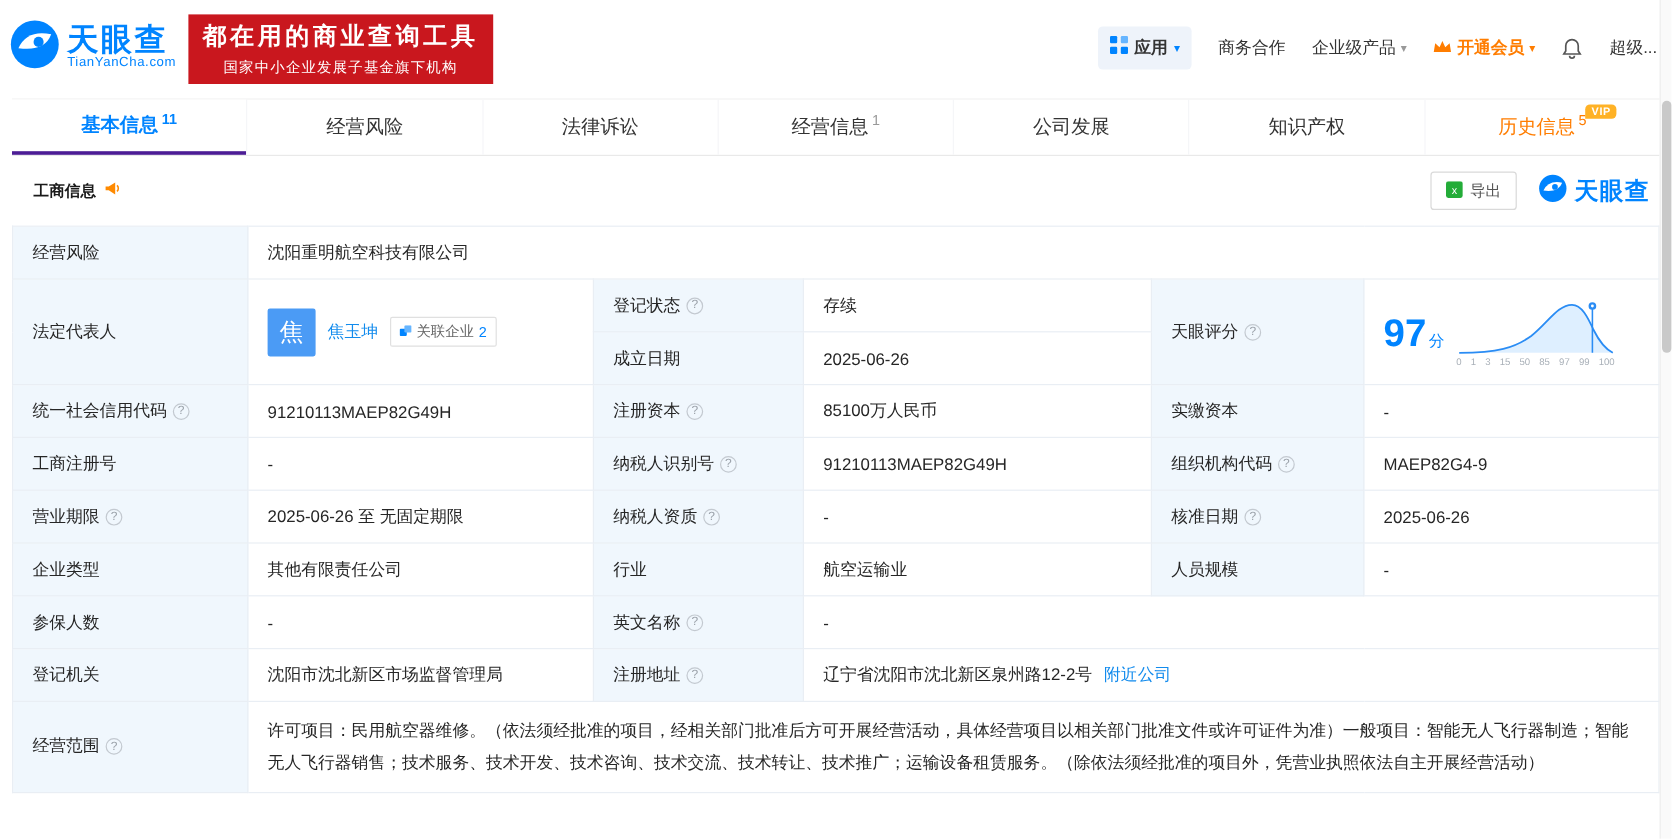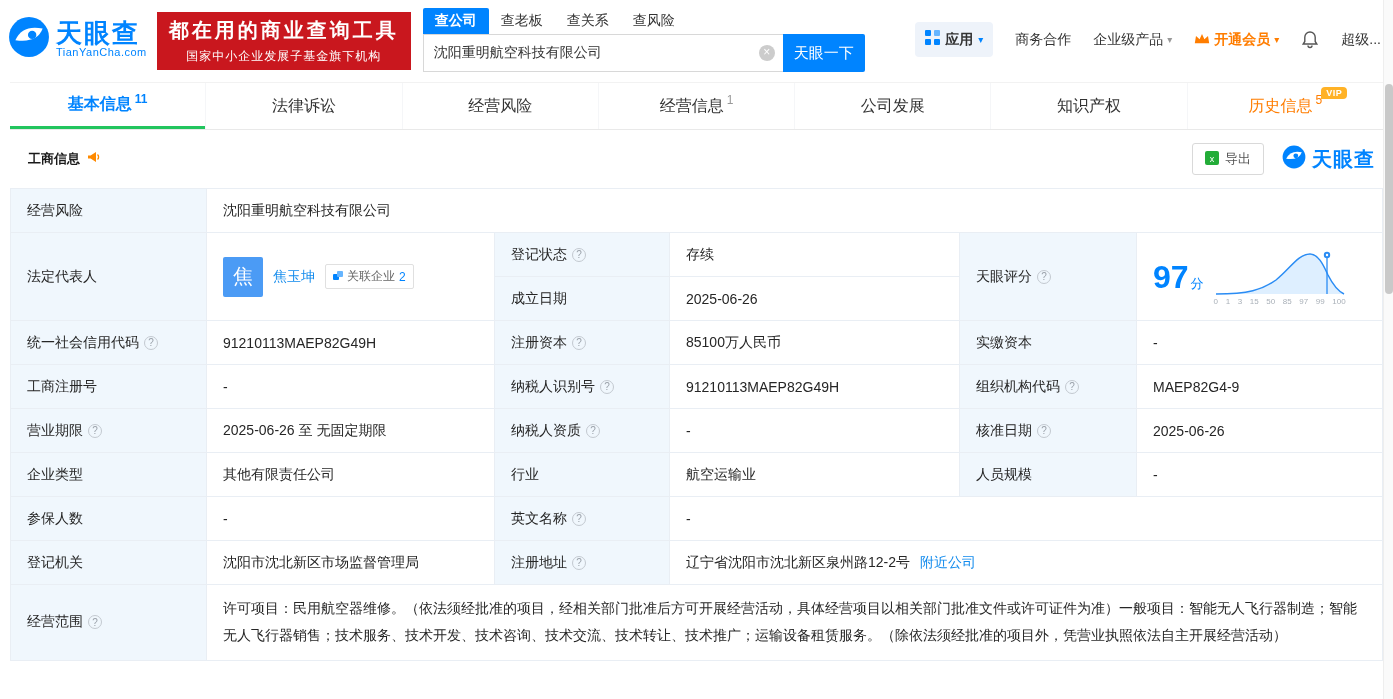--- a/index.html
+++ b/index.html
@@ -38,21 +38,21 @@
   .nav-item .caret-g { font-size:10px; color:#999; }
   .nav-vip { color:#ff7d00; font-weight:bold; }
   .nav-vip .caret-o { font-size:10px; color:#ff7d00; }
   .bell-wrap { cursor:pointer; display:flex; align-items:center; }
 
   
   .tabbar { display:flex; border-top:1px solid #f2f2f2; border-bottom:1px solid #e9e9e9; height:48px; margin:0 10px; }
   .ptab { flex:1; display:flex; align-items:center; justify-content:center; font-size:16px; color:#333;
           cursor:pointer; position:relative; border-left:1px solid #f5f6f8; }
   .ptab:first-child { border-left:none; }
-  .ptab.active { color:#0084ff; font-weight:bold; border-bottom:3px solid #22c55e; background:#fff; }
+  .ptab.active { color:#0084ff; font-weight:bold; border-bottom:3px solid #4c1d95; background:#fff; }
   .pcount { font-size:12px; vertical-align:super; margin-left:3px; position:relative; top:-6px; }
   .pcount.blue { color:#0084ff; } .pcount.gray { color:#999; } .pcount.orange { color:#ff7d00; }
   .ptab.orange { color:#ff7d00; }
   .vip-badge { position:absolute; top:4px; right:calc(50% - 62px); background:#ffb226; color:#fff; font-size:9px;
                font-weight:bold; padding:1px 5px; border-radius:4px 4px 4px 0; letter-spacing:.5px; }
 
   
   main { padding:0 10px; }
   .section-head { display:flex; align-items:center; height:58px; padding:0 8px 0 18px; }
   .section-title { font-size:13px; font-weight:bold; color:#1a1a1a; margin-right:6px; }
@@ -109,35 +109,20 @@
       <span class="logo-brand">天眼查</span>
       <span class="logo-domain">TianYanCha.com</span>
     </span>
   </div>
 
   <div class="promo">
     <span class="promo-1">都在用的商业查询工具</span>
     <span class="promo-2">国家中小企业发展子基金旗下机构</span>
   </div>
 
-  <div class="search-block">
-    <div class="search-tabs">
-      <span class="stab active">查公司</span>
-      <span class="stab">查老板</span>
-      <span class="stab">查关系</span>
-      <span class="stab">查风险</span>
-    </div>
-    <div class="search-row">
-      <span class="search-input-wrap">
-        <input class="search-input" type="text" value="沈阳重明航空科技有限公司" style="">
-        <span class="clear-btn">×</span>
-      </span>
-      <button class="search-btn">天眼一下</button>
-    </div>
-  </div>
 
   <div class="top-right">
     <div class="apps-box">
       <span>
         <svg width="15" height="15" viewBox="0 0 15 15">
           <rect x="0" y="0" width="6" height="6" rx="1" fill="#0084ff"></rect>
           <rect x="9" y="0" width="6" height="6" rx="1" fill="#66b5ff"></rect>
           <rect x="0" y="9" width="6" height="6" rx="1" fill="#0084ff"></rect>
           <rect x="9" y="9" width="6" height="6" rx="1" fill="#0084ff"></rect>
         </svg>
@@ -168,24 +153,24 @@
     <span class="nav-item">超级...</span>
   </div>
 </header>
 
 <nav class="tabbar">
   <div class="ptab active">
     <span>基本信息</span>
     <span class="pcount blue">11</span>
   </div>
   <div class="ptab">
+    <span>经营风险</span>
+  </div>
+  <div class="ptab">
     <span>法律诉讼</span>
-  </div>
-  <div class="ptab">
-    <span>经营风险</span>
   </div>
   <div class="ptab">
     <span>经营信息</span>
     <span class="pcount gray">1</span>
   </div>
   <div class="ptab">
     <span>公司发展</span>
   </div>
   <div class="ptab">
     <span>知识产权</span>

